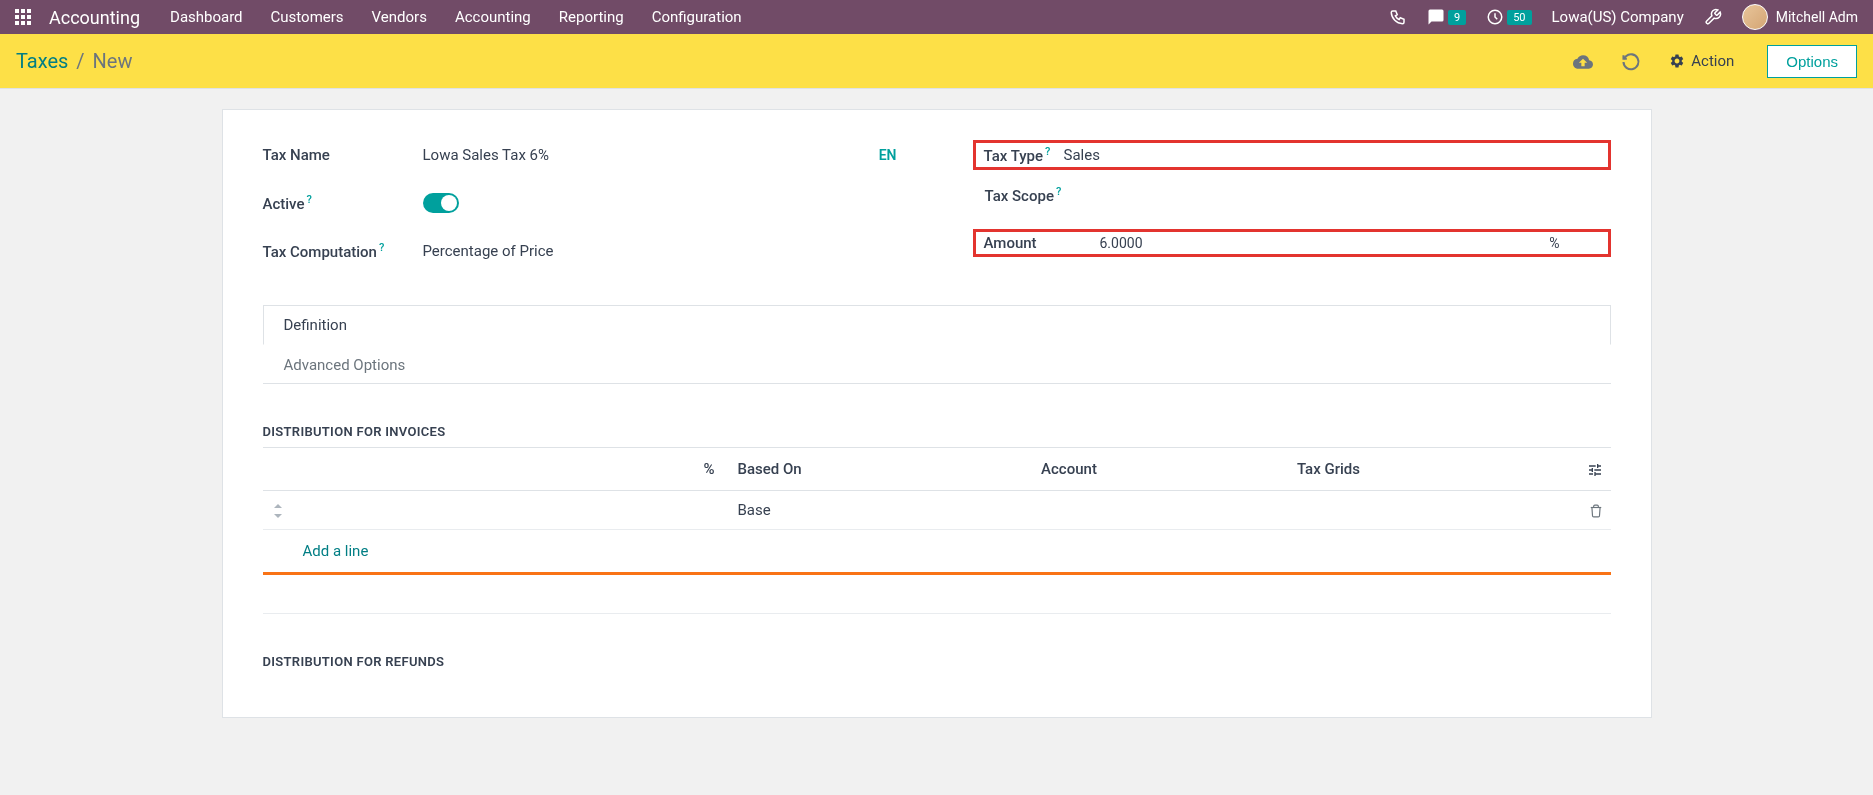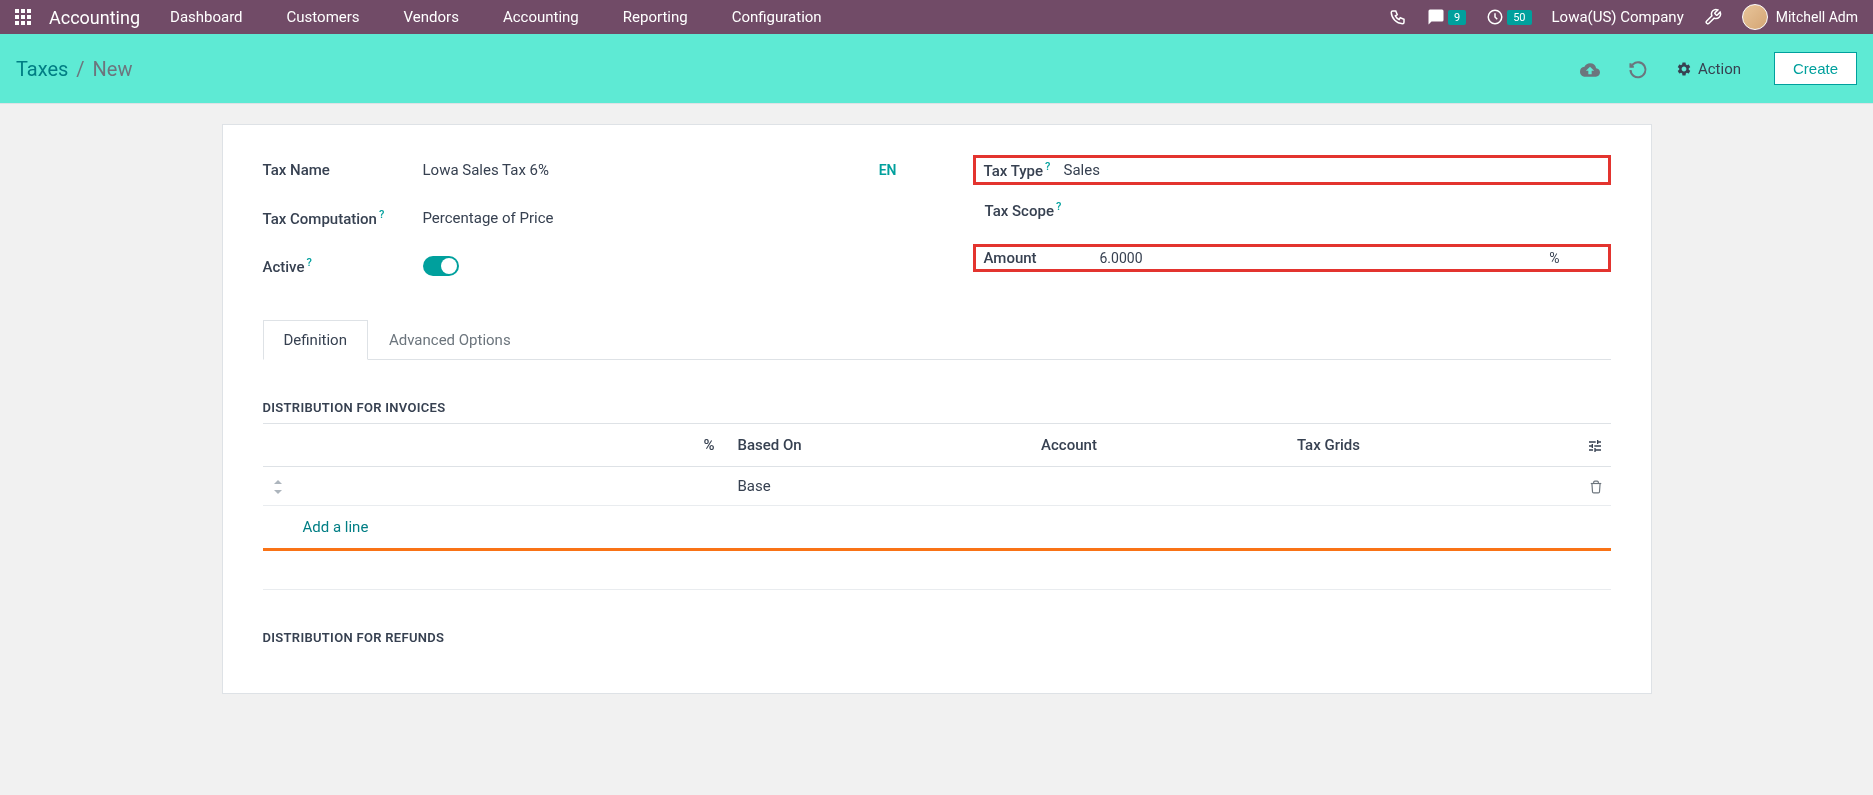--- a/index.html
+++ b/index.html
@@ -23,21 +23,21 @@
     .apps-grid {
       display: grid;
       grid-template-columns: repeat(3, 4px);
       grid-template-rows: repeat(3, 4px);
       gap: 2px;
       margin-right: 18px;
       cursor: pointer;
     }
     .apps-grid span { background: #fff; width: 4px; height: 4px; }
     .app-name { font-size: 18px; font-weight: 400; margin-right: 30px; }
-    .nav-menu { display: flex; gap: 44px; }
+    .nav-menu { display: flex; gap: 28px; }
     .nav-item { color: #fff; cursor: pointer; font-size: 15px; }
     .nav-right { margin-left: auto; display: flex; align-items: center; gap: 20px; color: #fff; }
     .nav-icon { cursor: pointer; display: inline-flex; align-items: center; position: relative; }
     .badge {
       background: #00A09D;
       color: #fff;
       font-size: 11px;
       padding: 1px 6px;
       border-radius: 2px;
       margin-left: 3px;
@@ -46,23 +46,23 @@
     .user-area { display: flex; align-items: center; gap: 8px; cursor: pointer; }
     .avatar {
       width: 26px; height: 26px; border-radius: 50%;
       background: linear-gradient(135deg, #e8c59a 0%, #d4a574 100%);
       border: 1px solid #fff;
       display: inline-block;
     }
     
     
     .controlbar {
-      background: #5eead4;
+      background: #fde047;
       border-bottom: 1px solid #dee2e6;
-      height: 70px;
+      height: 55px;
       display: flex;
       align-items: center;
       padding: 0 16px;
     }
     .breadcrumb { font-size: 20px; color: #6c757d; }
     .breadcrumb .link { color: #017e84; cursor: pointer; }
     .breadcrumb .sep { color: #6c757d; margin: 0 3px; }
     .cb-right { margin-left: auto; display: flex; align-items: center; gap: 28px; }
     .cb-icon { cursor: pointer; color: #6c757d; font-size: 18px; }
     .action-btn {
@@ -121,20 +121,21 @@
     .highlight-box .field-label { padding-left: 8px; }
     
     .amount-row { display: flex; align-items: center; flex: 1; }
     .amount-val { flex: 1; }
     .amount-unit { margin-right: 40px; }
     
     
     .tabs {
       display: flex; margin-top: 20px;
       border-bottom: 1px solid #dee2e6;
+      flex-direction: column;
     }
     .tab {
       padding: 10px 20px; cursor: pointer;
       font-size: 15px; color: #6c757d;
       border: 1px solid transparent;
       border-bottom: none;
       position: relative;
       top: 1px;
     }
     .tab.active {
@@ -254,44 +255,44 @@
           <path d="M3 12a9 9 0 1 0 3-7l-3 3"></path>
           <path d="M3 4v4h4"></path>
         </svg>
     </span>
     <span class="action-btn">
       <svg width="16" height="16" viewBox="0 0 24 24" fill="currentColor">
           <path d="M19.14 12.94c.04-.3.06-.61.06-.94 0-.32-.02-.64-.07-.94l2.03-1.58a.49.49 0 0 0 .12-.61l-1.92-3.32a.488.488 0 0 0-.59-.22l-2.39.96c-.5-.38-1.03-.7-1.62-.94l-.36-2.54a.484.484 0 0 0-.48-.41h-3.84c-.24 0-.43.17-.47.41l-.36 2.54c-.59.24-1.13.57-1.62.94l-2.39-.96c-.22-.08-.47 0-.59.22L2.74 8.87c-.12.21-.08.47.12.61l2.03 1.58c-.05.3-.09.63-.09.94s.02.64.07.94l-2.03 1.58a.49.49 0 0 0-.12.61l1.92 3.32c.12.22.37.29.59.22l2.39-.96c.5.38 1.03.7 1.62.94l.36 2.54c.05.24.24.41.48.41h3.84c.24 0 .44-.17.47-.41l.36-2.54c.59-.24 1.13-.56 1.62-.94l2.39.96c.22.08.47 0 .59-.22l1.92-3.32c.12-.22.07-.47-.12-.61l-2.01-1.58zM12 15.6c-1.98 0-3.6-1.62-3.6-3.6s1.62-3.6 3.6-3.6 3.6 1.62 3.6 3.6-1.62 3.6-3.6 3.6z"></path>
         </svg>
       <span>Action</span>
     </span>
-    <button class="create-btn">Create</button>
+    <button class="create-btn">Options</button>
   </div>
 </div>
 
 <div class="main-content">
   <div class="form-sheet">
 
     <div class="form-row">
 
       <div class="form-col">
         <div class="field-group">
           <div class="field-label">Tax Name</div>
           <div class="field-value">Lowa Sales Tax 6%</div>
           <span class="lang-badge">EN</span>
-        </div>
-        <div class="field-group">
-          <div class="field-label"><span>Tax Computation</span><span class="help">?</span></div>
-          <div class="field-value">Percentage of Price</div>
         </div>
         <div class="field-group">
           <div class="field-label"><span>Active</span><span class="help">?</span></div>
           <div>
               <div class="toggle"></div>
             </div>
+        </div>
+        <div class="field-group">
+          <div class="field-label"><span>Tax Computation</span><span class="help">?</span></div>
+          <div class="field-value">Percentage of Price</div>
         </div>
       </div>
 
       <div class="form-col">
         <div class="field-group" style="margin-bottom:10px;">
           <div class="highlight-box">
             <div class="field-label" style="width:88px;"><span>Tax Type</span><span class="help">?</span></div>
             <div class="field-value">Sales</div>
           </div>
         </div>

